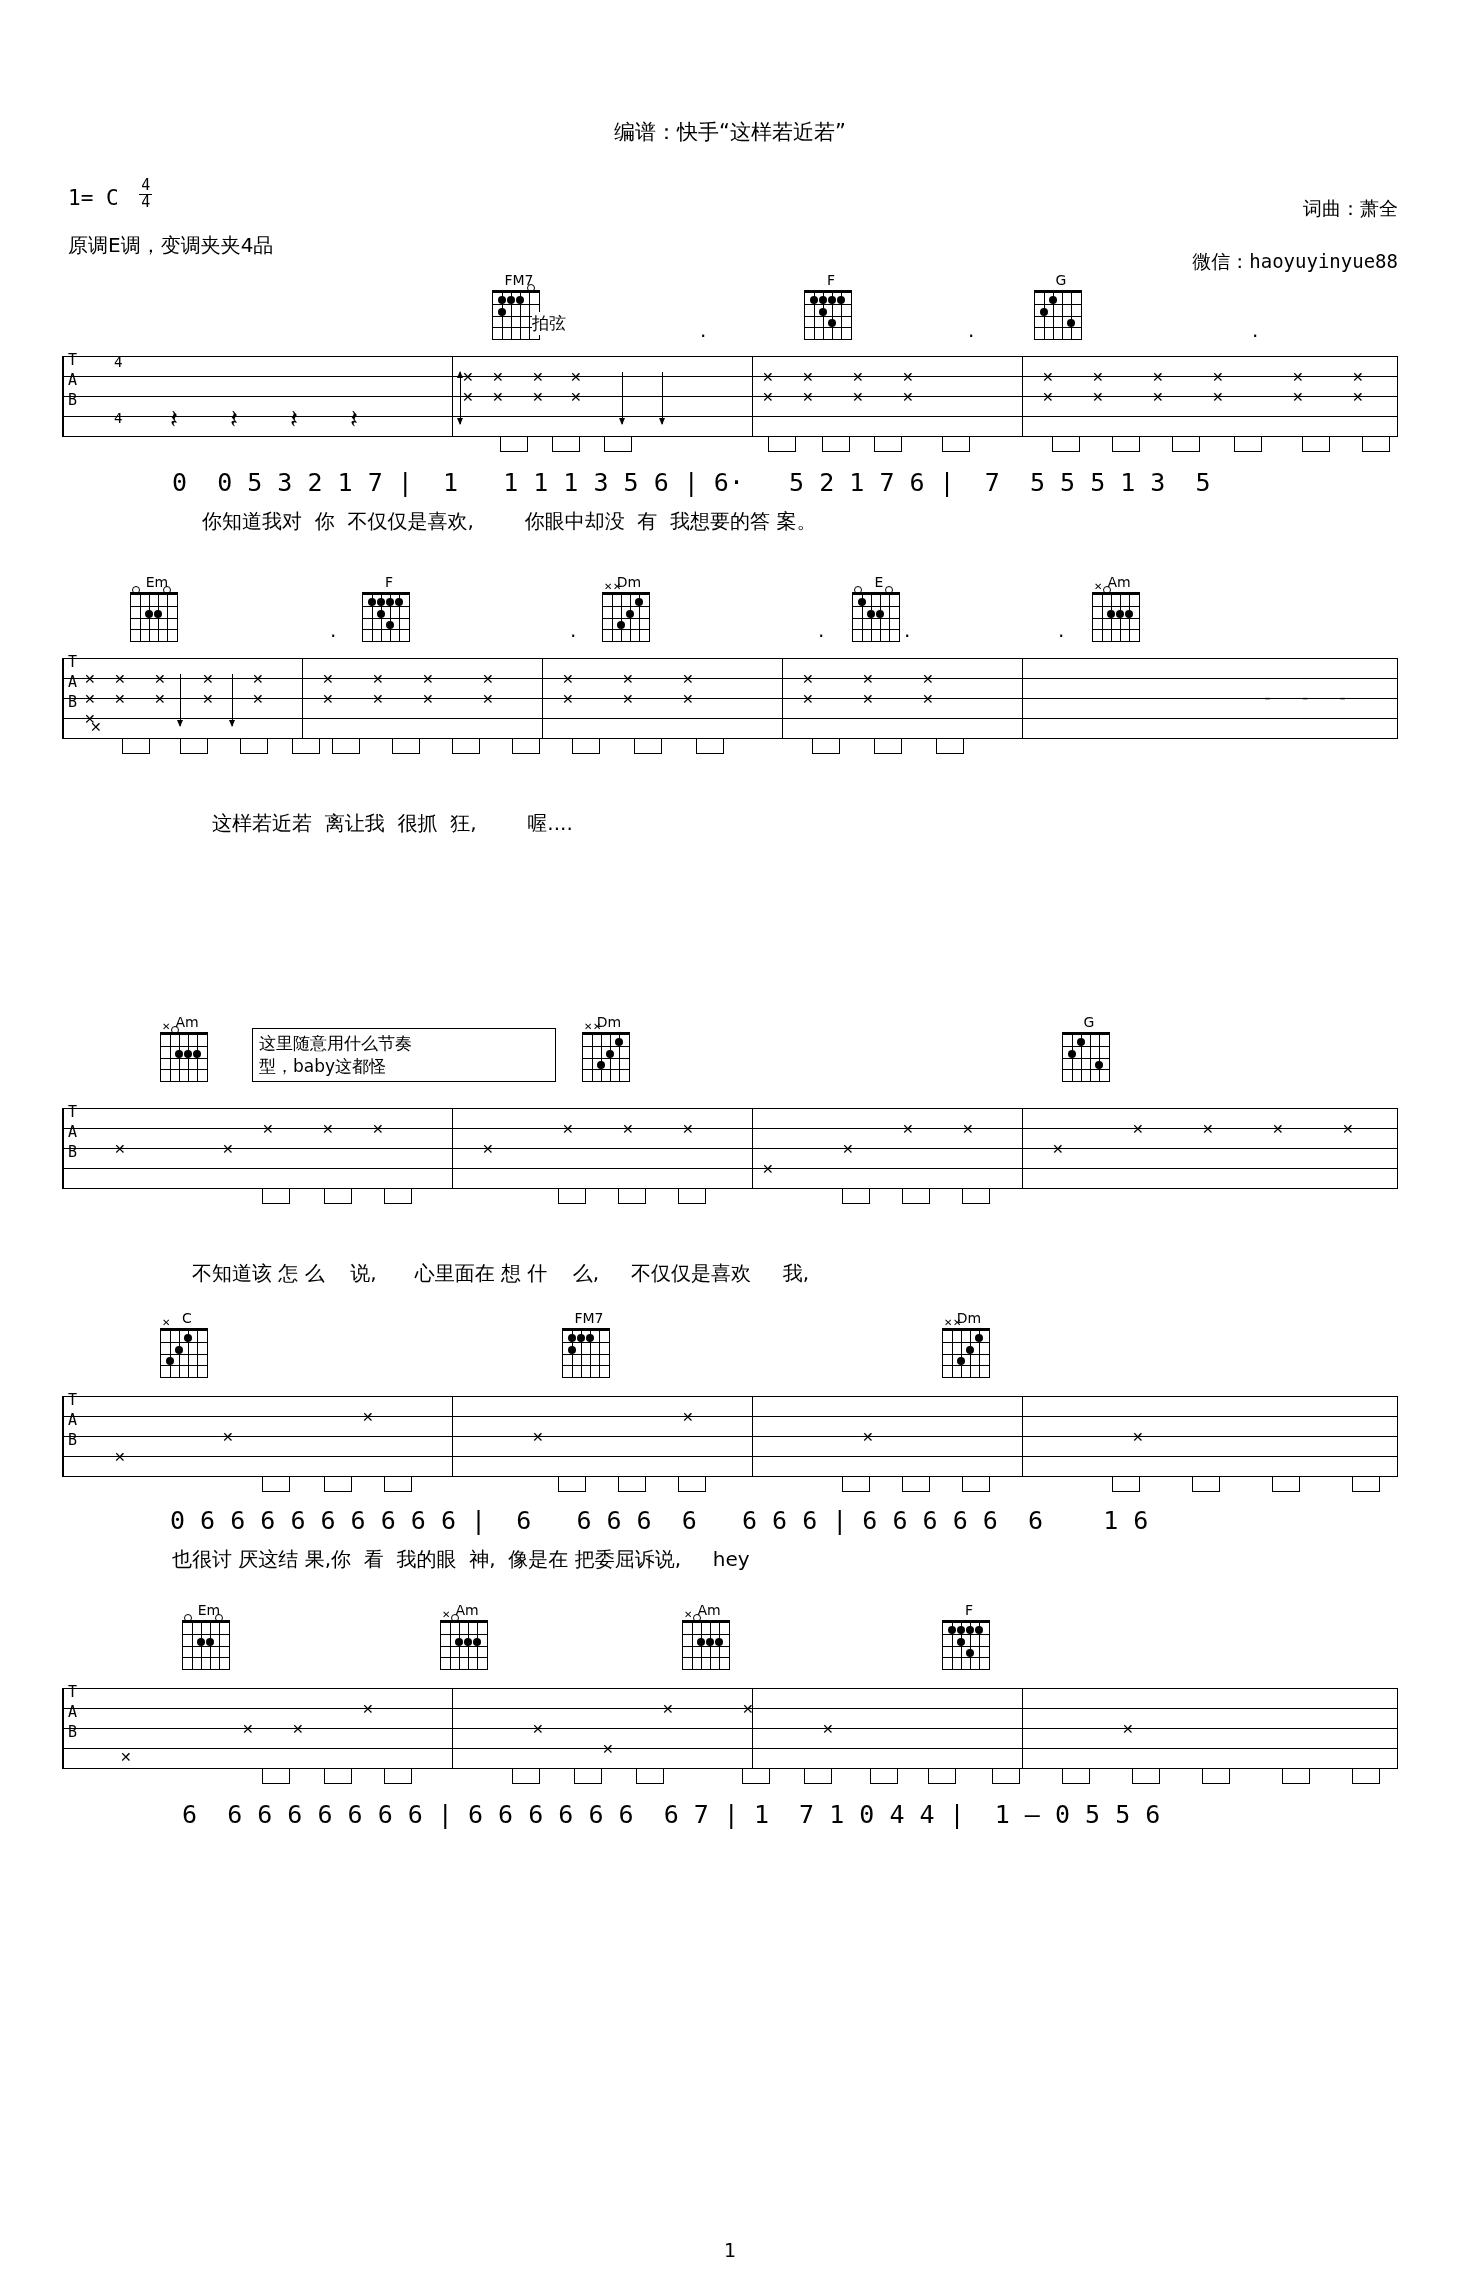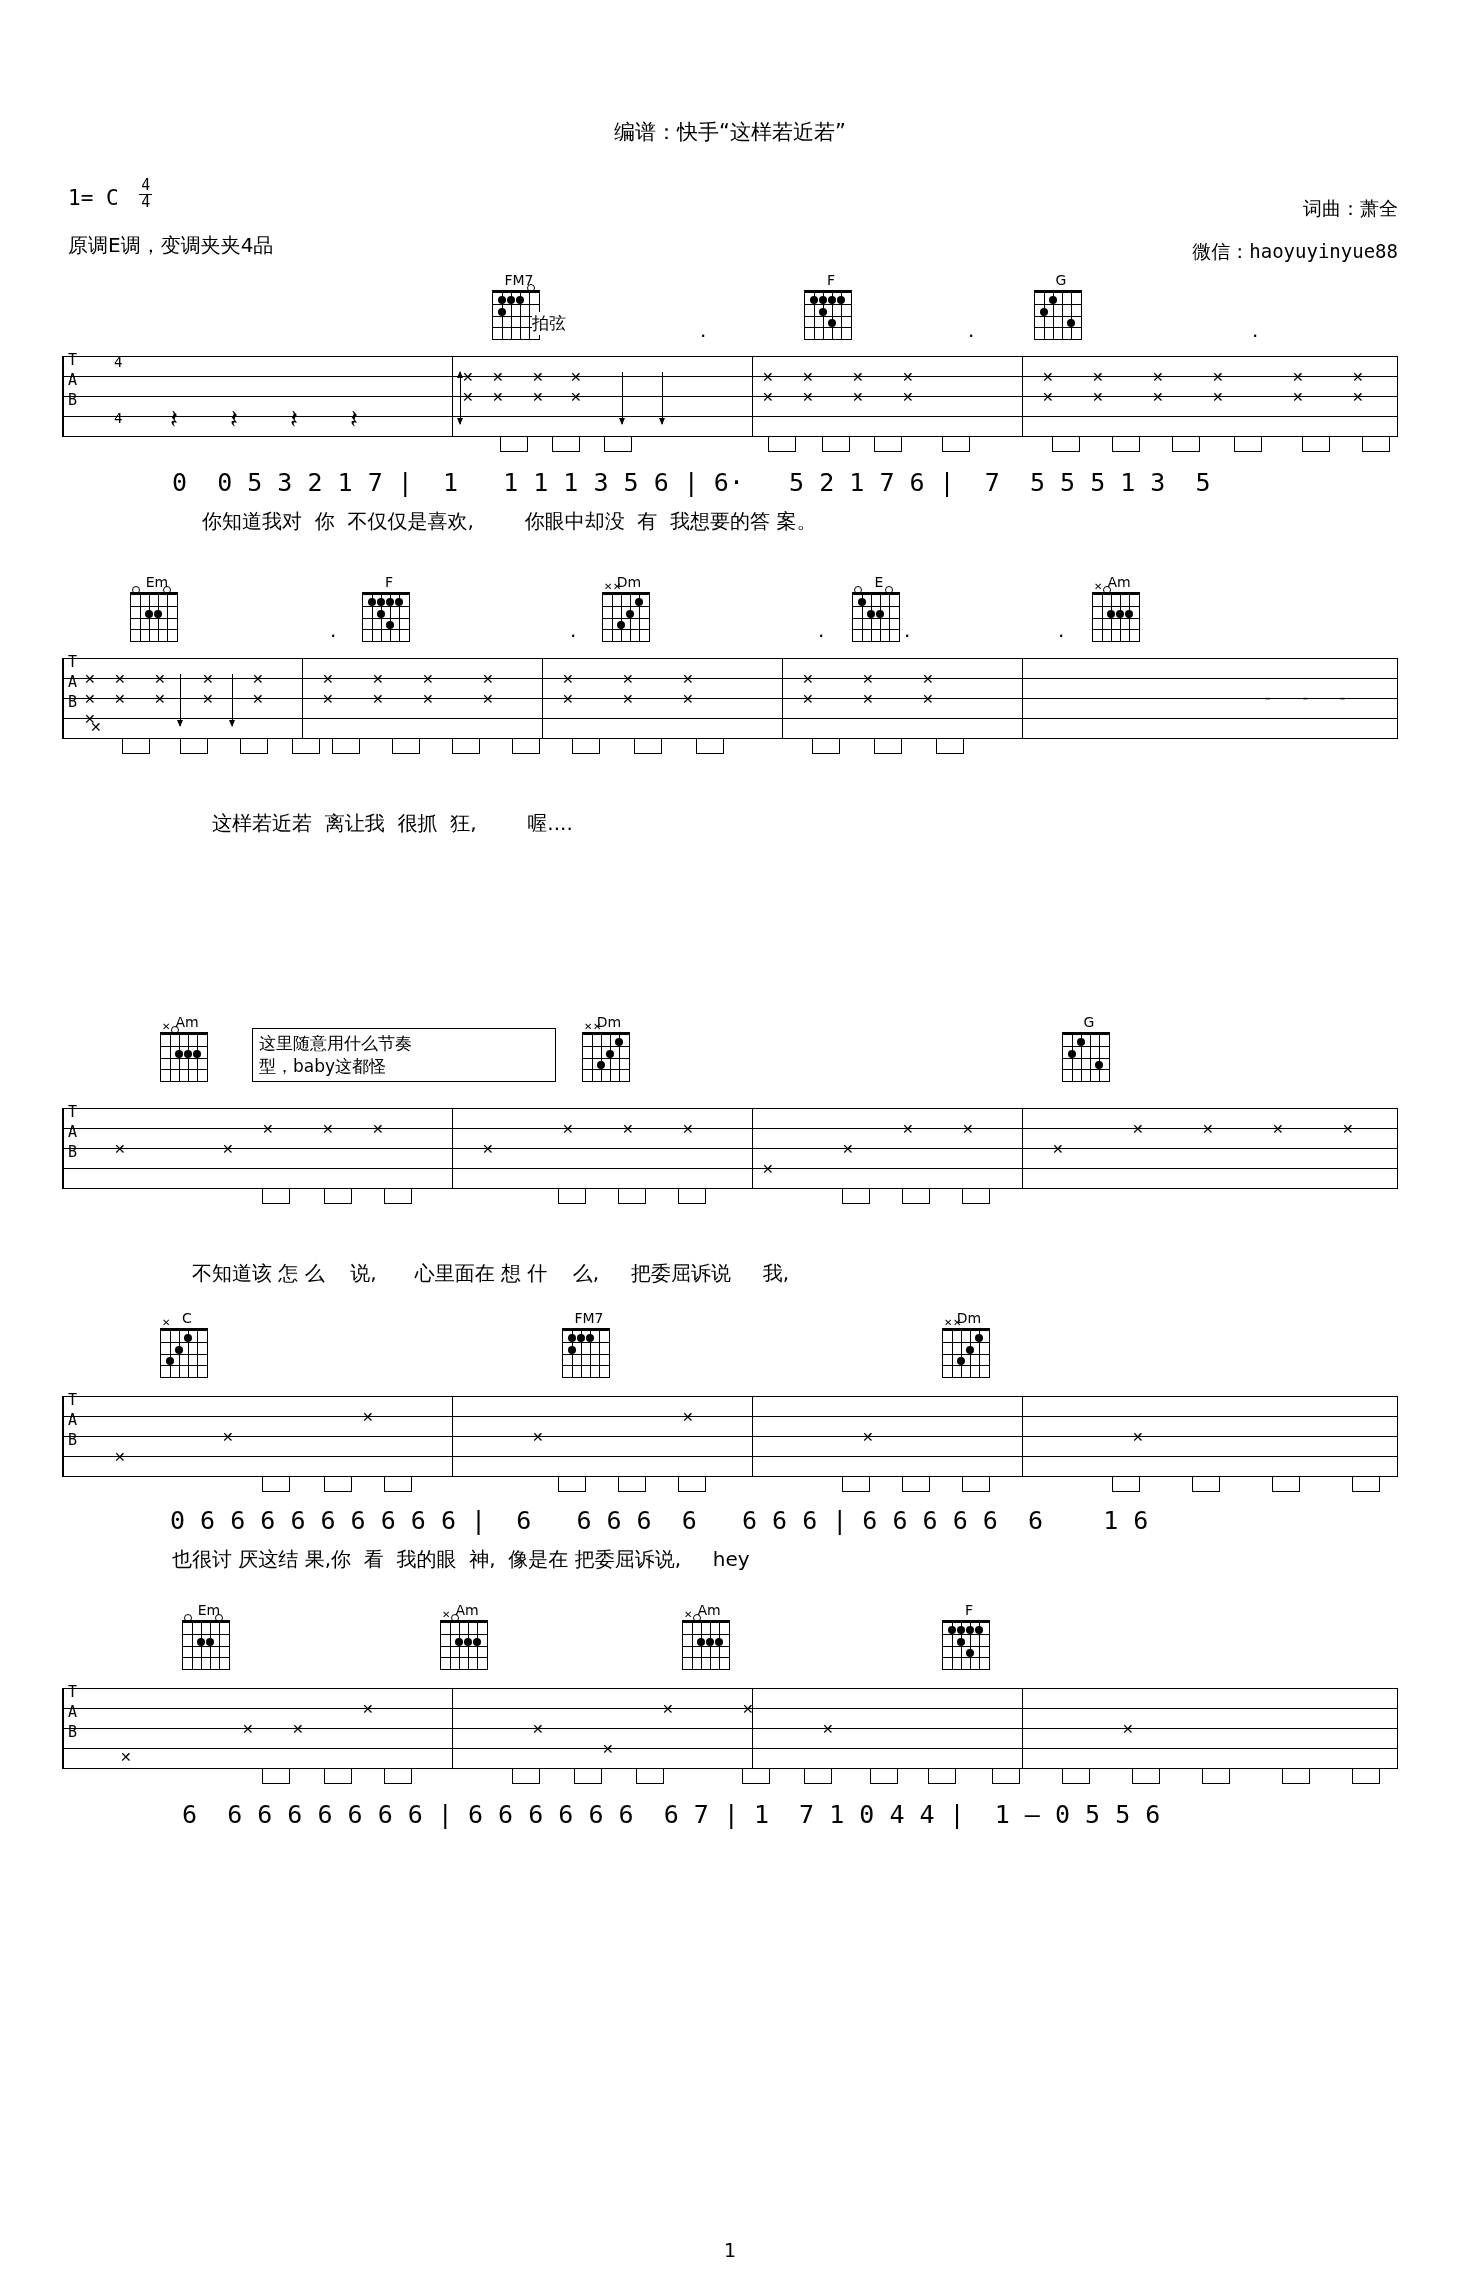--- a/index.html
+++ b/index.html
@@ -8,21 +8,21 @@
 
   
   .title{position:absolute;top:62px;left:0;width:1460px;text-align:center;font-family:"DejaVu Sans",sans-serif;font-weight:bold;font-size:34px;letter-spacing:2px;}
   .subtitle{position:absolute;top:118px;left:0;width:1460px;text-align:center;font-family:"DejaVu Sans",sans-serif;font-size:21px;}
   .key-line{position:absolute;left:68px;top:178px;font-family:"DejaVu Sans Mono",monospace;font-size:21px;}
   .key-frac{display:inline-block;vertical-align:-2px;margin-left:8px;font-size:15px;line-height:1.05;text-align:center;}
   .key-frac span{display:block;}
   .key-frac .num{border-bottom:1px solid #000;padding:0 2px;}
   .orig-key{position:absolute;left:68px;top:232px;font-family:"DejaVu Sans",sans-serif;font-size:20px;}
   .credit-1{position:absolute;right:62px;top:196px;font-family:"DejaVu Sans",sans-serif;font-size:19px;}
-  .credit-2{position:absolute;right:62px;top:239px;font-family:"DejaVu Sans Mono",monospace;font-size:19px;}
+  .credit-2{position:absolute;right:62px;top:249px;font-family:"DejaVu Sans Mono",monospace;font-size:19px;}
   .credit-2 .cn{font-family:"DejaVu Sans",sans-serif;}
 
   
   .system{position:absolute;left:62px;width:1336px;}
   .tab{position:relative;height:88px;}
   .tab .sl{position:absolute;left:0;width:100%;height:1px;background:#000;}
   .tab .sl.l0{top:8px;} .tab .sl.l1{top:28px;} .tab .sl.l2{top:48px;}
   .tab .sl.l3{top:68px;} .tab .sl.l4{top:88px;}
   .tab .bar{position:absolute;top:8px;height:80px;width:1px;background:#000;}
   .tab .bar.thick{width:2px;}
@@ -473,21 +473,21 @@
       <div class="beam" style="left:840px;top:88px;width:26px;"></div>
       <div class="beam" style="left:900px;top:88px;width:26px;"></div>
 
       <div class="xmark" style="left:990px;top:42px;">✕</div>
       <div class="xmark" style="left:1070px;top:22px;">✕</div>
       <div class="xmark" style="left:1140px;top:22px;">✕</div>
       <div class="xmark" style="left:1210px;top:22px;">✕</div>
       <div class="xmark" style="left:1280px;top:22px;">✕</div>
     </div>
 
-    <div class="lyricline" style="left:130px;top:250px;">不知道该 怎 么    说,      心里面在 想 什    么,     把委屈诉说     我,</div>
+    <div class="lyricline" style="left:130px;top:250px;">不知道该 怎 么    说,      心里面在 想 什    么,     不仅仅是喜欢     我,</div>
   </div>
 
   <div class="system" style="top:1298px;">
     <div class="chord" style="left:98px;top:30px;">
       <div class="cname">C</div>
       <div class="grid">
         <div class="v" style="left:9px;"></div>
           <div class="v" style="left:18px;"></div>
           <div class="v" style="left:27px;"></div>
           <div class="v" style="left:36px;"></div>

